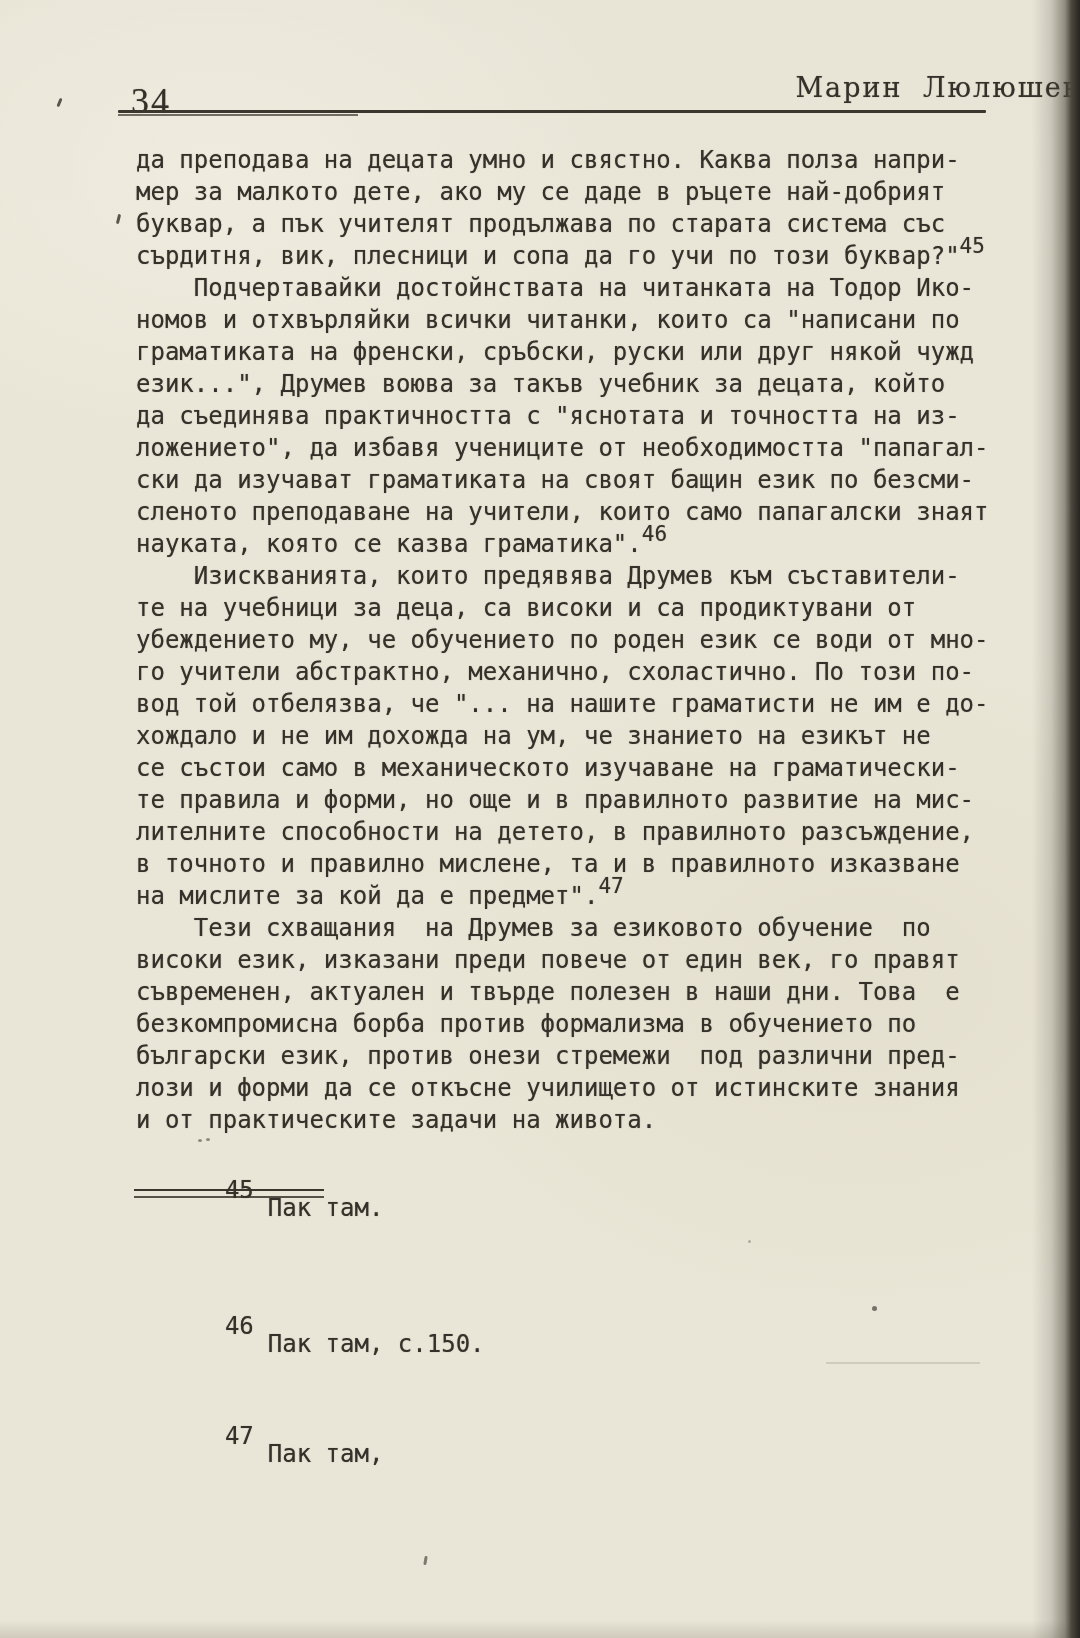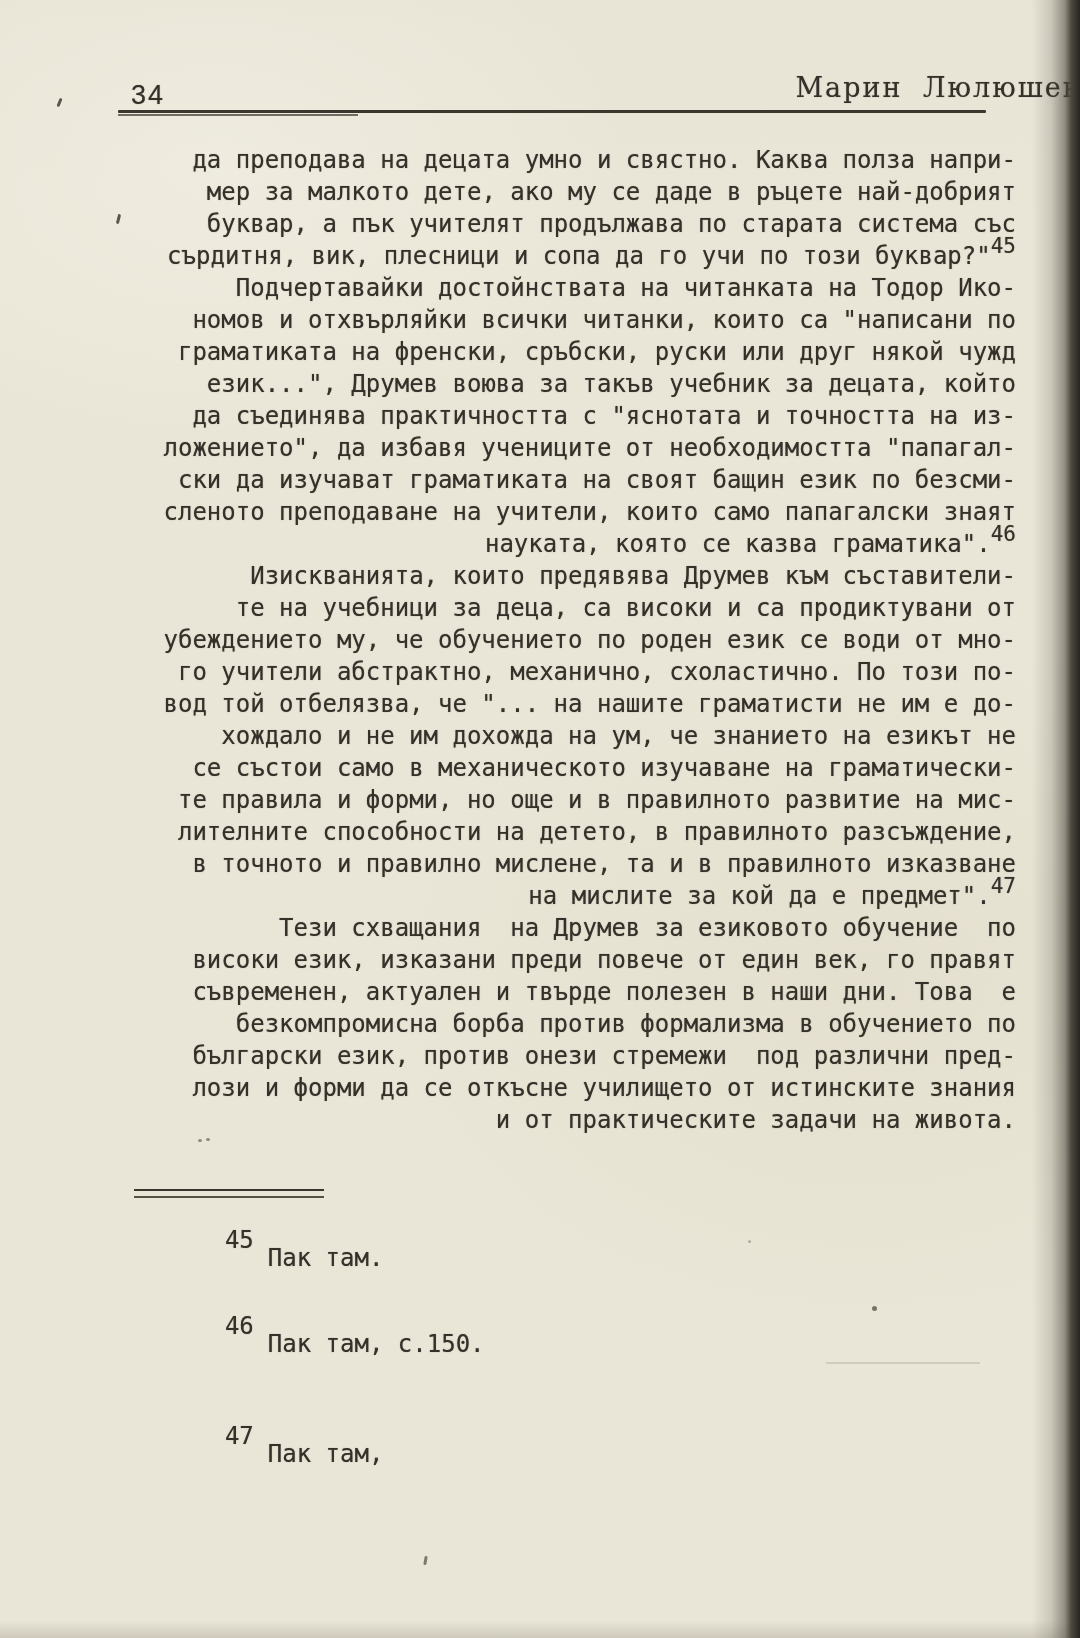--- a/index.html
+++ b/index.html
@@ -32,41 +32,41 @@
   .scan-edge-bottom {
     position: absolute; left: 0; bottom: 0; width: 100%; height: 18px;
     background: linear-gradient(to bottom, rgba(110,105,90,0) 0%, rgba(110,105,90,0.22) 100%);
   }
 
   .ink { color: #35312a; text-shadow: 0 0 1px rgba(53,49,42,0.55); }
 
   
   .page-number {
     position: absolute; left: 131px; top: 80px;
-    font-family: Liberation Sans, sans-serif;
-    font-size: 27px; letter-spacing: 2px;
+    font-family: Liberation Serif, serif;
+    font-size: 36px; letter-spacing: 2px;
   }
   .header-title {
     position: absolute; left: 0; top: 72px; width: 1080px;
     text-align: right;
     font-family: "DejaVu Serif", serif;
     font-size: 27px; letter-spacing: 2px; word-spacing: 10px;
   }
   .header-rule {
     position: absolute; left: 118px; top: 110px; width: 868px; height: 3px;
     background: #3b372f; border-radius: 1px;
   }
   .header-rule-heavy {
     position: absolute; left: 118px; top: 114px; width: 240px; height: 2px;
     background: rgba(59,55,47,0.7);
   }
 
   
   .body-text {
-    position: absolute; left: 136px; top: 144px; width: 880px; text-align: right;
+    position: absolute; left: 136px; top: 144px; width: 880px;
   }
   .line {
     white-space: pre;
     font-size: 24px;
     line-height: 32px;
     height: 32px;
   }
   .fnref {
     font-size: 21px;
     position: relative; top: -2px;
@@ -78,21 +78,21 @@
     position: absolute; left: 134px; top: 1189px; width: 190px; height: 5px;
     border-top: 2px solid #3a362e;
     border-bottom: 2px solid rgba(58,54,46,0.85);
   }
   .footnote {
     position: absolute; left: 196px;
     font-size: 24px; white-space: pre;
   }
   .fn-num { display: inline-block; }
   .fn-text { display: inline-block; position: relative; top: 18px; margin-left: 14px; }
-  .fn-45 { top: 1198px; }
+  .fn-45 { top: 1148px; }
   .fn-46 { top: 1284px; }
   .fn-47 { top: 1394px; }
 
   
   .speck { position: absolute; background: rgba(53,49,42,0.8); }
   .speck-comma-topleft { left: 58px; top: 98px; width: 3px; height: 9px; border-radius: 2px; transform: rotate(22deg); }
   .speck-apostrophe-margin { left: 117px; top: 214px; width: 3px; height: 10px; border-radius: 2px; transform: rotate(14deg); }
   .speck-dots-1 { left: 198px; top: 1139px; width: 4px; height: 3px; border-radius: 50%; opacity: .65; }
   .speck-dots-2 { left: 206px; top: 1138px; width: 4px; height: 3px; border-radius: 50%; opacity: .65; }
   .speck-dot-mid { left: 872px; top: 1306px; width: 5px; height: 5px; border-radius: 50%; opacity: .8; }

